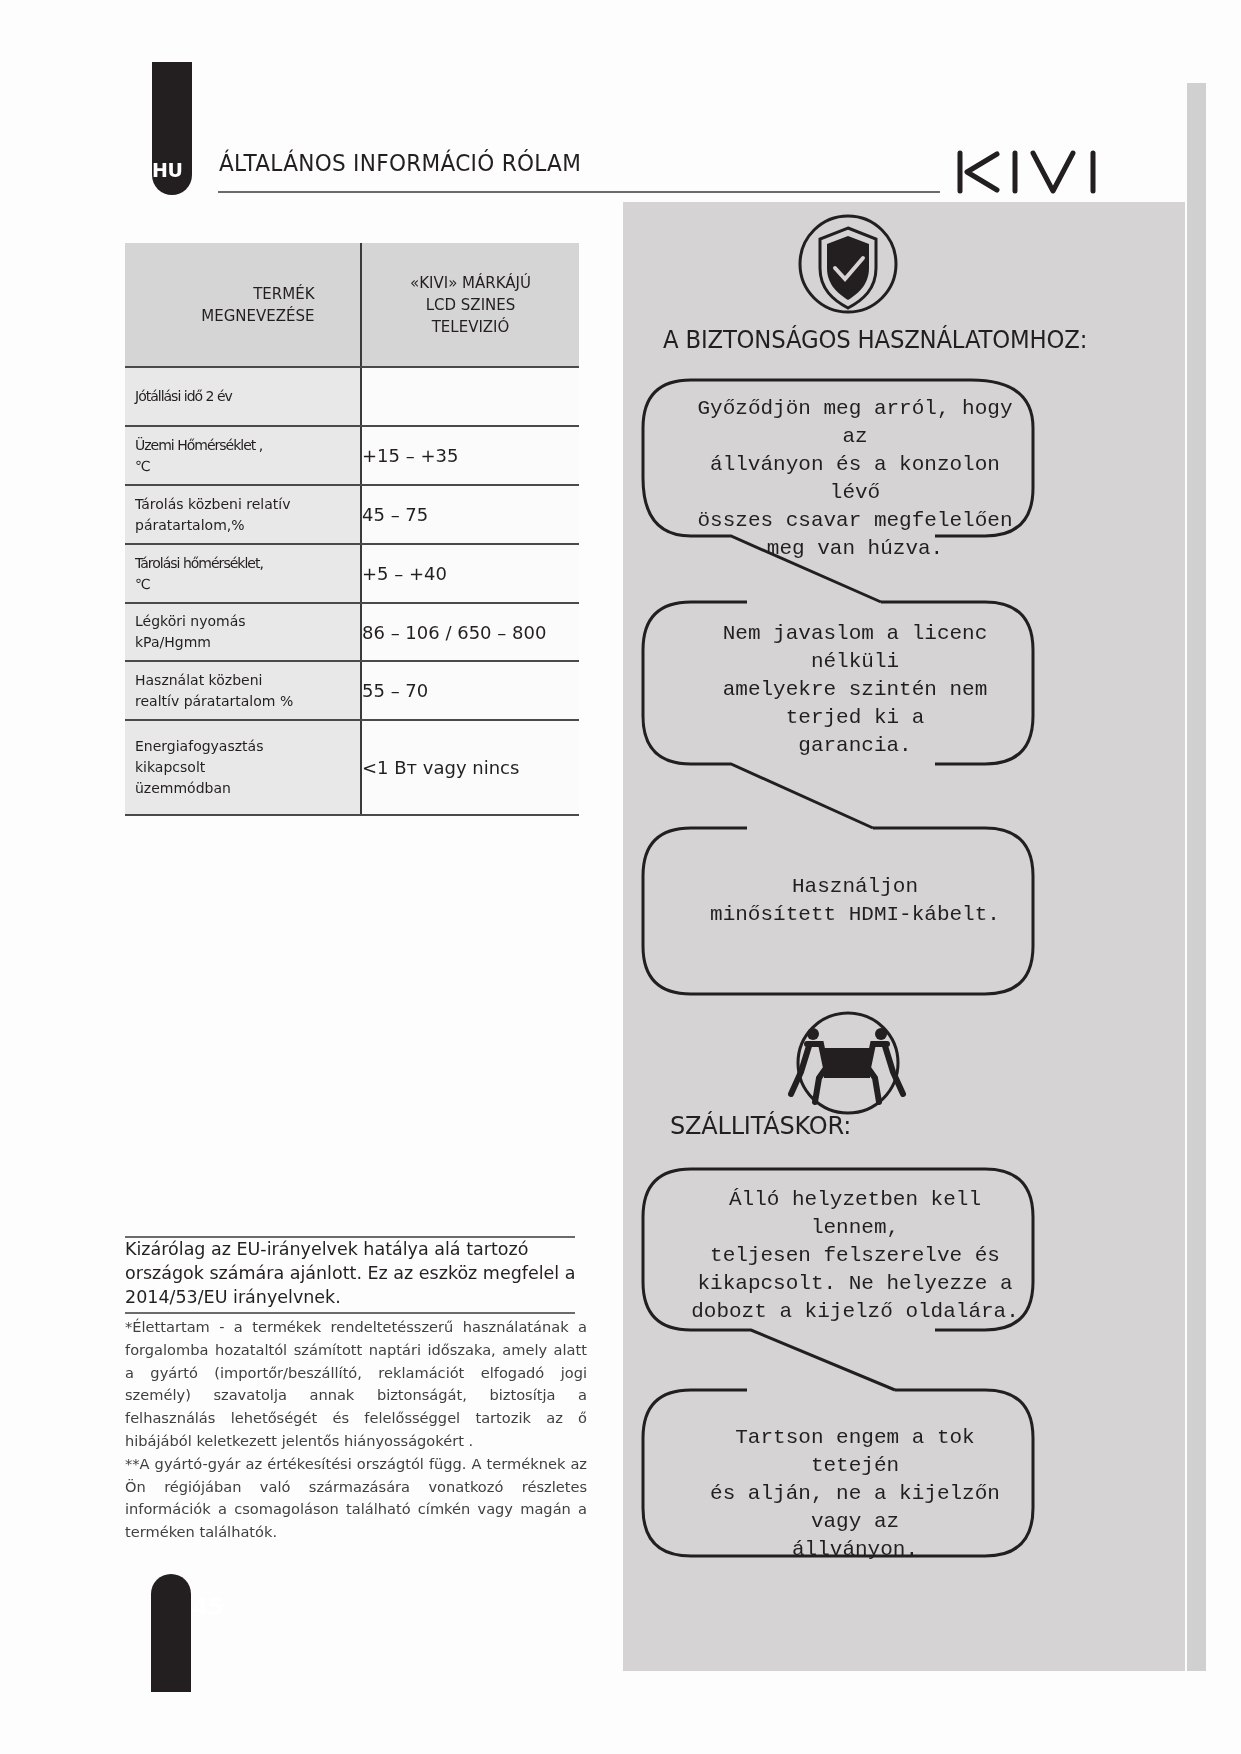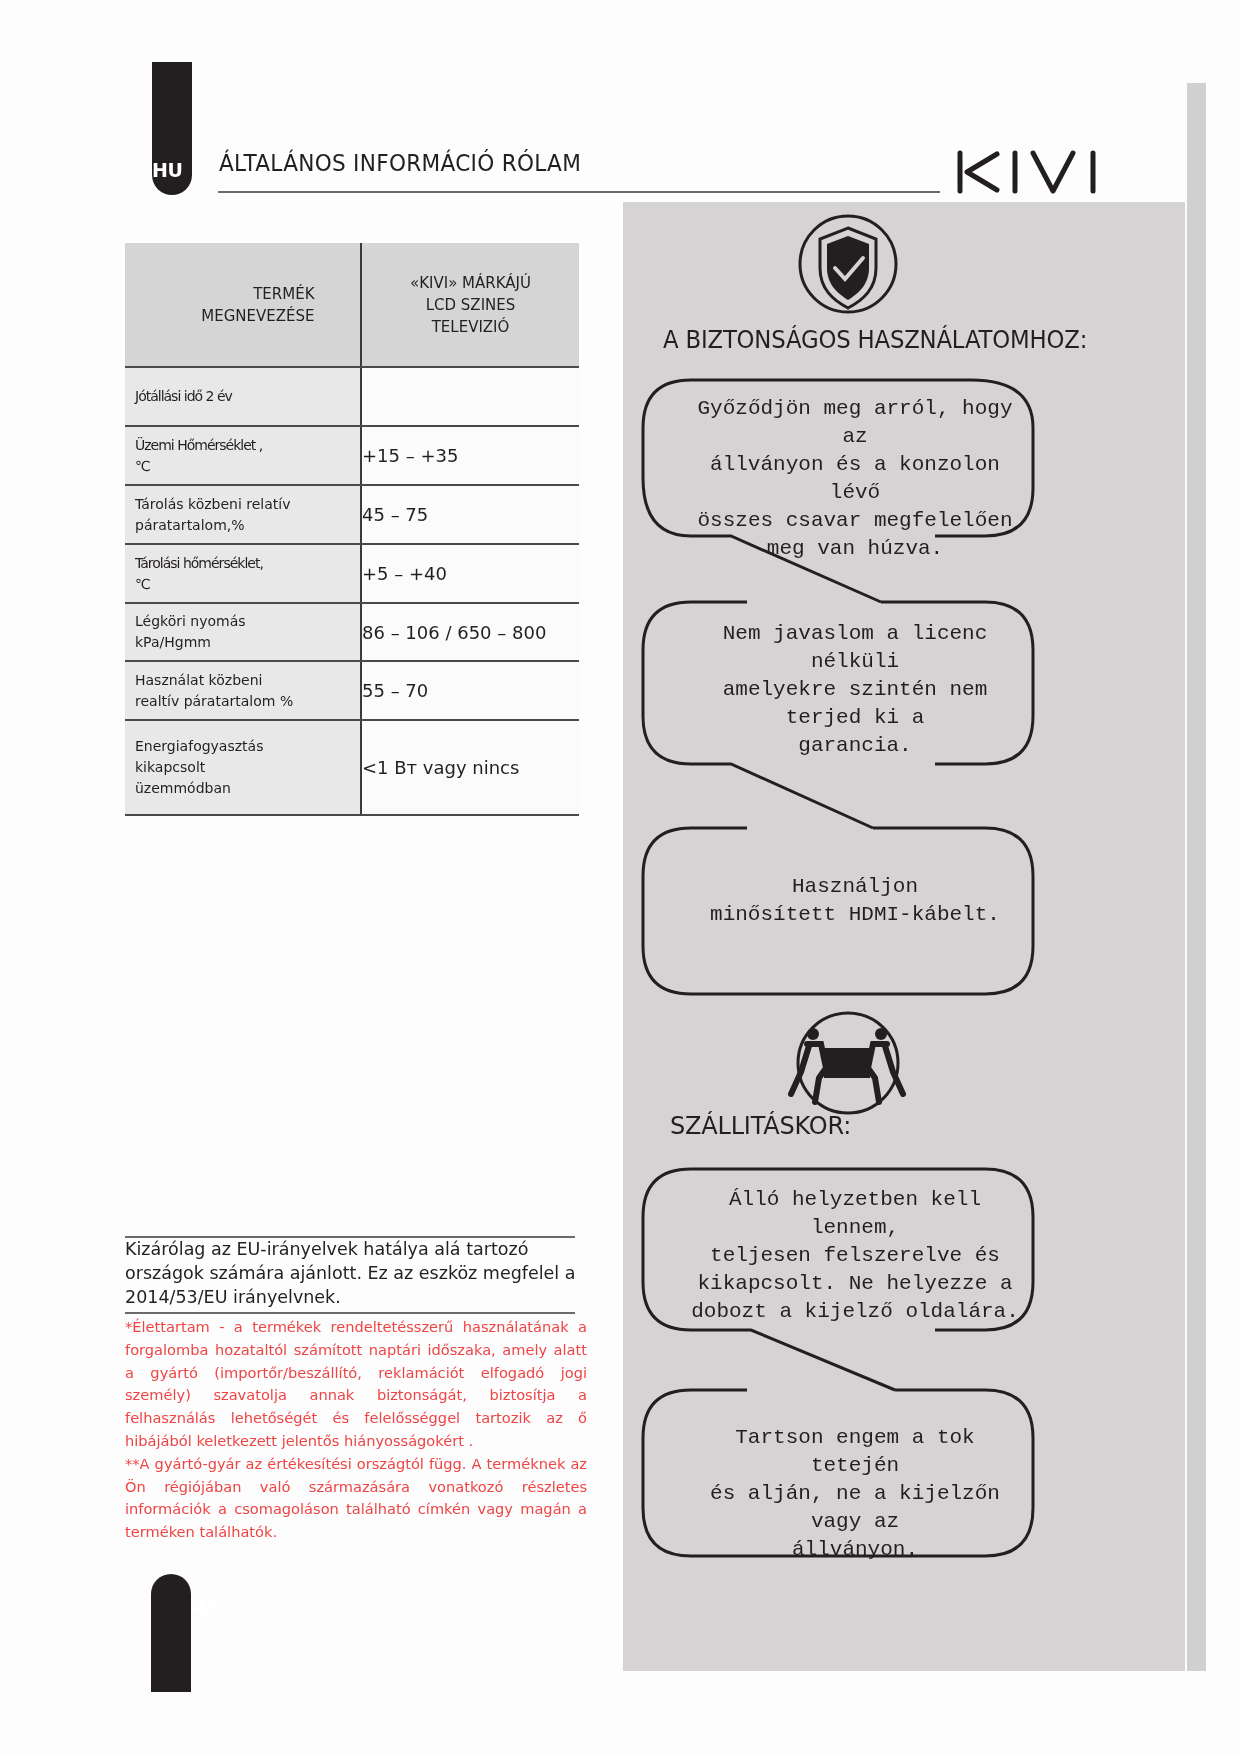--- a/index.html
+++ b/index.html
@@ -51,21 +51,21 @@
   #spec-table tr.r6 td { height:57px; }
   #spec-table tr.r7 td { height:93px; }
   .cond { letter-spacing:-1px; }
 
   
   #eu-rule-top { left:125px; top:1236px; width:450px; height:2px; background:#6b6b6b; }
   #eu-text {
     left:125px; top:1237px; width:470px; font-size:17.5px; line-height:24px; color:#231f20;
   }
   #eu-rule-bot { left:125px; top:1312px; width:450px; height:2px; background:#6b6b6b; }
-  #notes { left:125px; top:1316px; width:462px; font-size:14.6px; line-height:22.8px; color:#ef4444; }
+  #notes { left:125px; top:1316px; width:462px; font-size:14.6px; line-height:22.8px; color:#404040; }
   #notes p { margin:0; text-align:justify; }
 
   
   #page-tab { left:151px; top:1574px; width:40px; height:118px; background:#231f20; border-radius:20px 20px 0 0; }
   #page-tab span { position:absolute; left:0; right:0; top:20px; text-align:center; color:#fff; font-weight:bold; font-size:23px; letter-spacing:-0.5px;padding-left:41px; }
 
   
   .section-title { font-size:24px; color:#231f20; font-family:"DejaVu Sans", sans-serif; letter-spacing:-0.2px; }
   #safety-title { left:663px; top:326px; transform:scaleX(0.95); transform-origin:left; }
   #transport-title { left:670px; top:1112px; }

